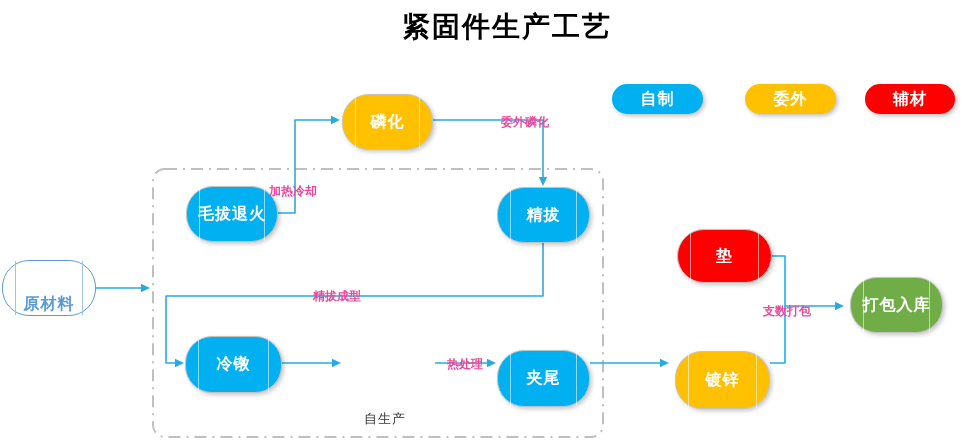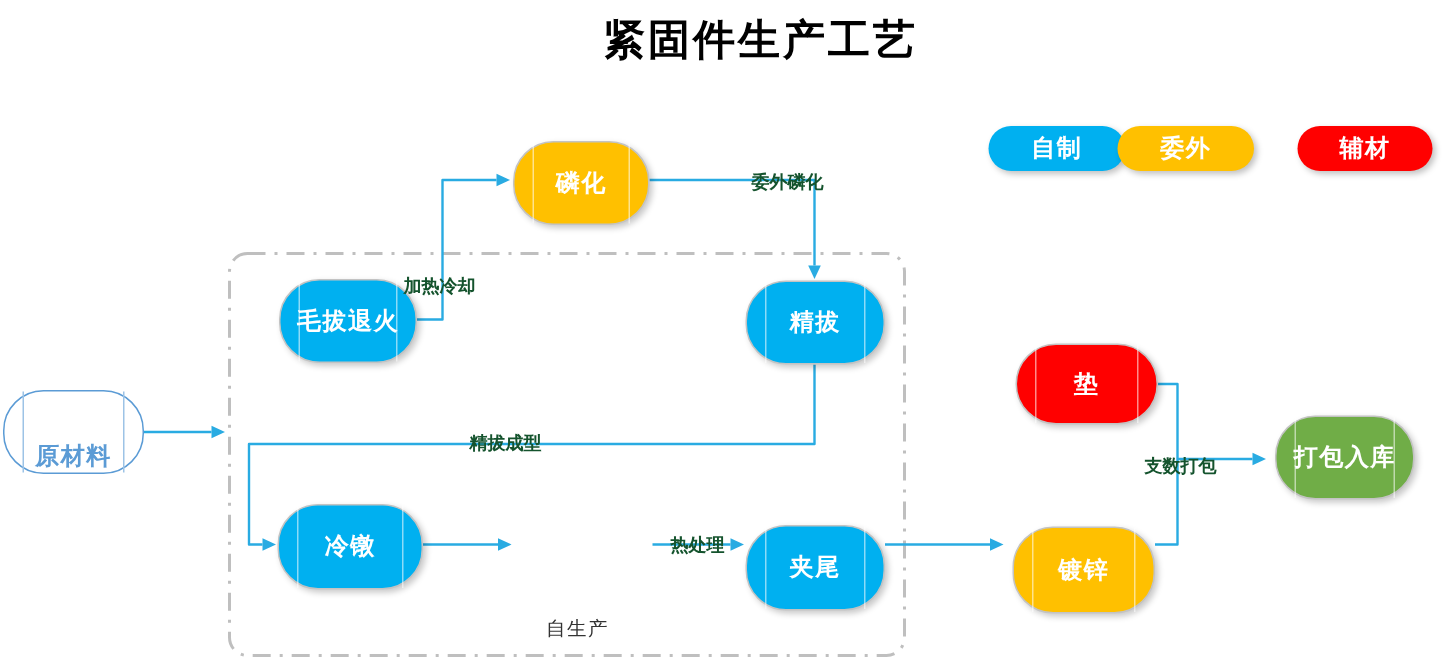--- a/index.html
+++ b/index.html
@@ -33,21 +33,21 @@
   .cyl.white .seam{background:#9DC3E6;}
   
   .pill{
     position:absolute;display:flex;align-items:center;justify-content:center;
     border-radius:16px;color:#fff;font-weight:bold;font-size:16px;
     box-shadow:2px 2px 4px rgba(0,0,0,0.25);letter-spacing:1px;
   }
   
   .elabel{
     position:absolute;transform:translate(-50%,-50%);
-    font-size:12px;font-weight:bold;color:#14532d;white-space:nowrap;
+    font-size:12px;font-weight:bold;color:#ec4899;white-space:nowrap;
   }
   #group-label{
     position:absolute;transform:translate(-50%,-50%);
     font-size:13px;color:#333;white-space:nowrap;letter-spacing:1px;
   }
 </style>
 </head>
 <body>
 
 <div id="canvas">
@@ -73,21 +73,21 @@
       <polygon points="340,120 331,115.8 331,124.2"></polygon>
       <polygon points="543,186 538.8,177 547.2,177"></polygon>
       <polygon points="184,363 175,358.8 175,367.2"></polygon>
       <polygon points="341,363 332,358.8 332,367.2"></polygon>
       <polygon points="496,363 487,358.8 487,367.2"></polygon>
       <polygon points="669,363 660,358.8 660,367.2"></polygon>
       <polygon points="844,306 835,301.8 835,310.2"></polygon>
     </g>
   </svg>
 
-  <div class="pill" style="left:659px;top:84px;width:91px;height:30px;background:#00B0F0;">
+  <div class="pill" style="left:612px;top:84px;width:91px;height:30px;background:#00B0F0;">
     <span>自制</span>
   </div>
   <div class="pill" style="left:745px;top:84px;width:91px;height:30px;background:#FFC000;">
     <span>委外</span>
   </div>
   <div class="pill" style="left:865px;top:84px;width:90px;height:30px;background:#FF0000;">
     <span>辅材</span>
   </div>
 
   <div class="cyl white" style="left:2px;top:260px;width:94px;height:56px;">

